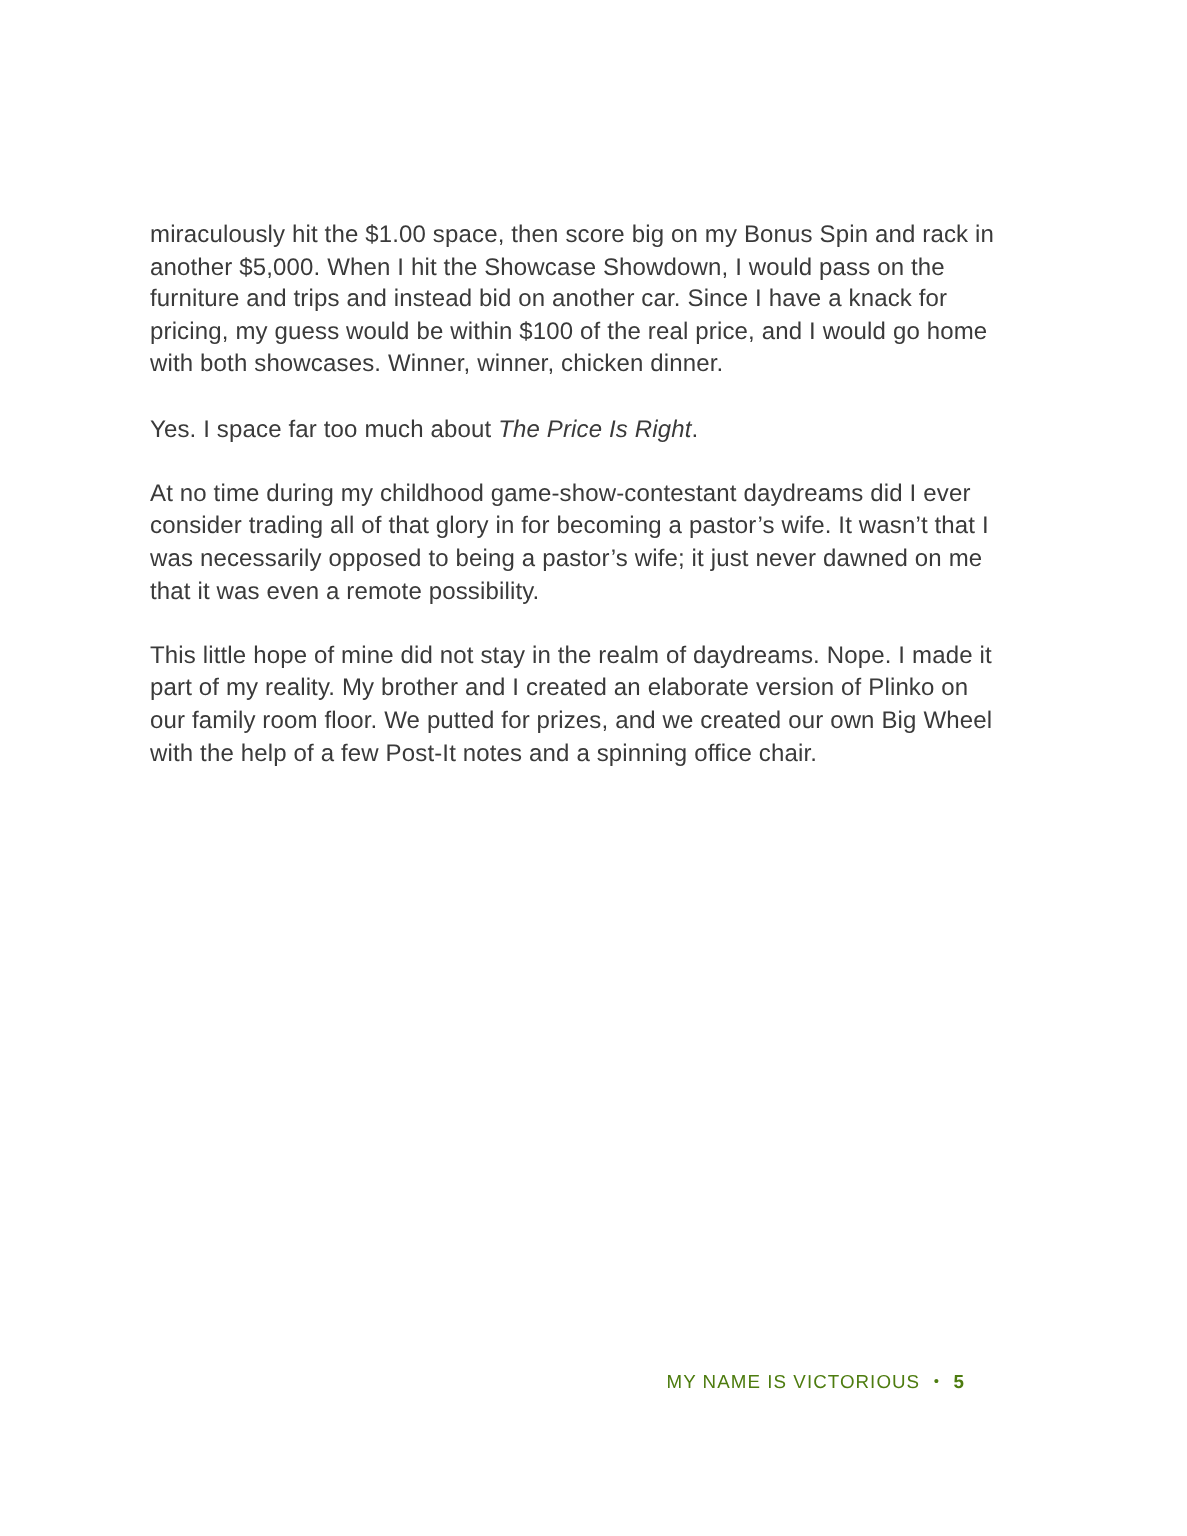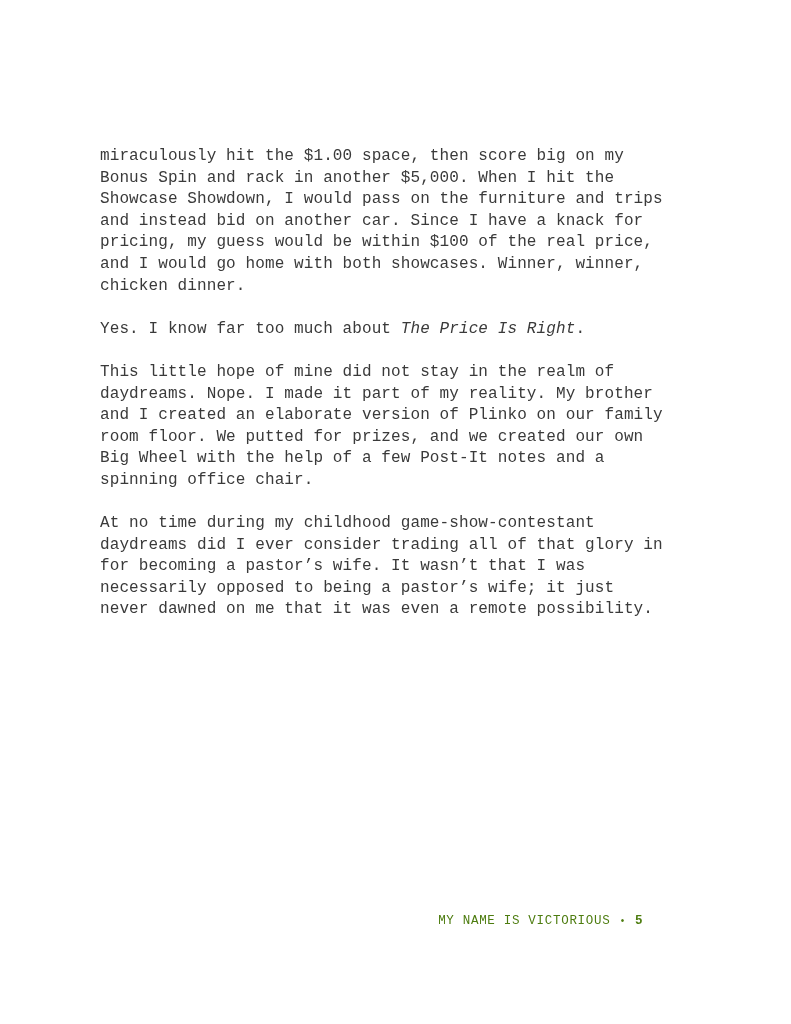--- a/index.html
+++ b/index.html
@@ -6,21 +6,21 @@
     margin: 0;
     padding: 0;
     background: #ffffff;
   }
   .page {
     position: relative;
     width: 766px;
     height: 1024px;
     background: #ffffff;
     overflow: hidden;
-    font-family: Liberation Mono, monospace;
+    font-family: Liberation Sans, sans-serif;
   }
   .content {
     position: absolute;
     left: 100px;
     top: 146px;
     width: 568px;
     color: #3a3a3a;
     font-size: 16px;
     line-height: 21.6px;
     letter-spacing: 0.1px;
@@ -54,25 +54,25 @@
 </style>
 </head>
 <body>
 
 <div class="page">
 
   <div class="content">
 
     <p>miraculously hit the $1.00 space, then score big on my Bonus Spin and rack in another $5,000. When I hit the Showcase Showdown, I would pass on the furniture and trips and instead bid on another car. Since I have a knack for pricing, my guess would be within $100 of the real price, and I would go home with both showcases. Winner, winner, chicken dinner.</p>
 
-    <p><span>Yes. I know far too much about </span><em>The Price Is Right</em><span>.</span></p>
+    <p><span>Yes. I space far too much about </span><em>The Price Is Right</em><span>.</span></p>
+
+    <p>At no time during my childhood game-show-contestant daydreams did I ever consider trading all of that glory in for becoming a pastor’s wife. It wasn’t that I was necessarily opposed to being a pastor’s wife; it just never dawned on me that it was even a remote possibility.</p>
 
     <p>This little hope of mine did not stay in the realm of daydreams. Nope. I made it part of my reality. My brother and I created an elaborate version of Plinko on our family room floor. We putted for prizes, and we created our own Big Wheel with the help of a few Post-It notes and a spinning office chair.</p>
-
-    <p>At no time during my childhood game-show-contestant daydreams did I ever consider trading all of that glory in for becoming a pastor’s wife. It wasn’t that I was necessarily opposed to being a pastor’s wife; it just never dawned on me that it was even a remote possibility.</p>
 
 
   </div>
 
   <div class="footer">
     <span class="head">MY NAME IS VICTORIOUS</span>
     <span class="bullet">•</span>
     <span class="pagenum">5</span>
   </div>
 

